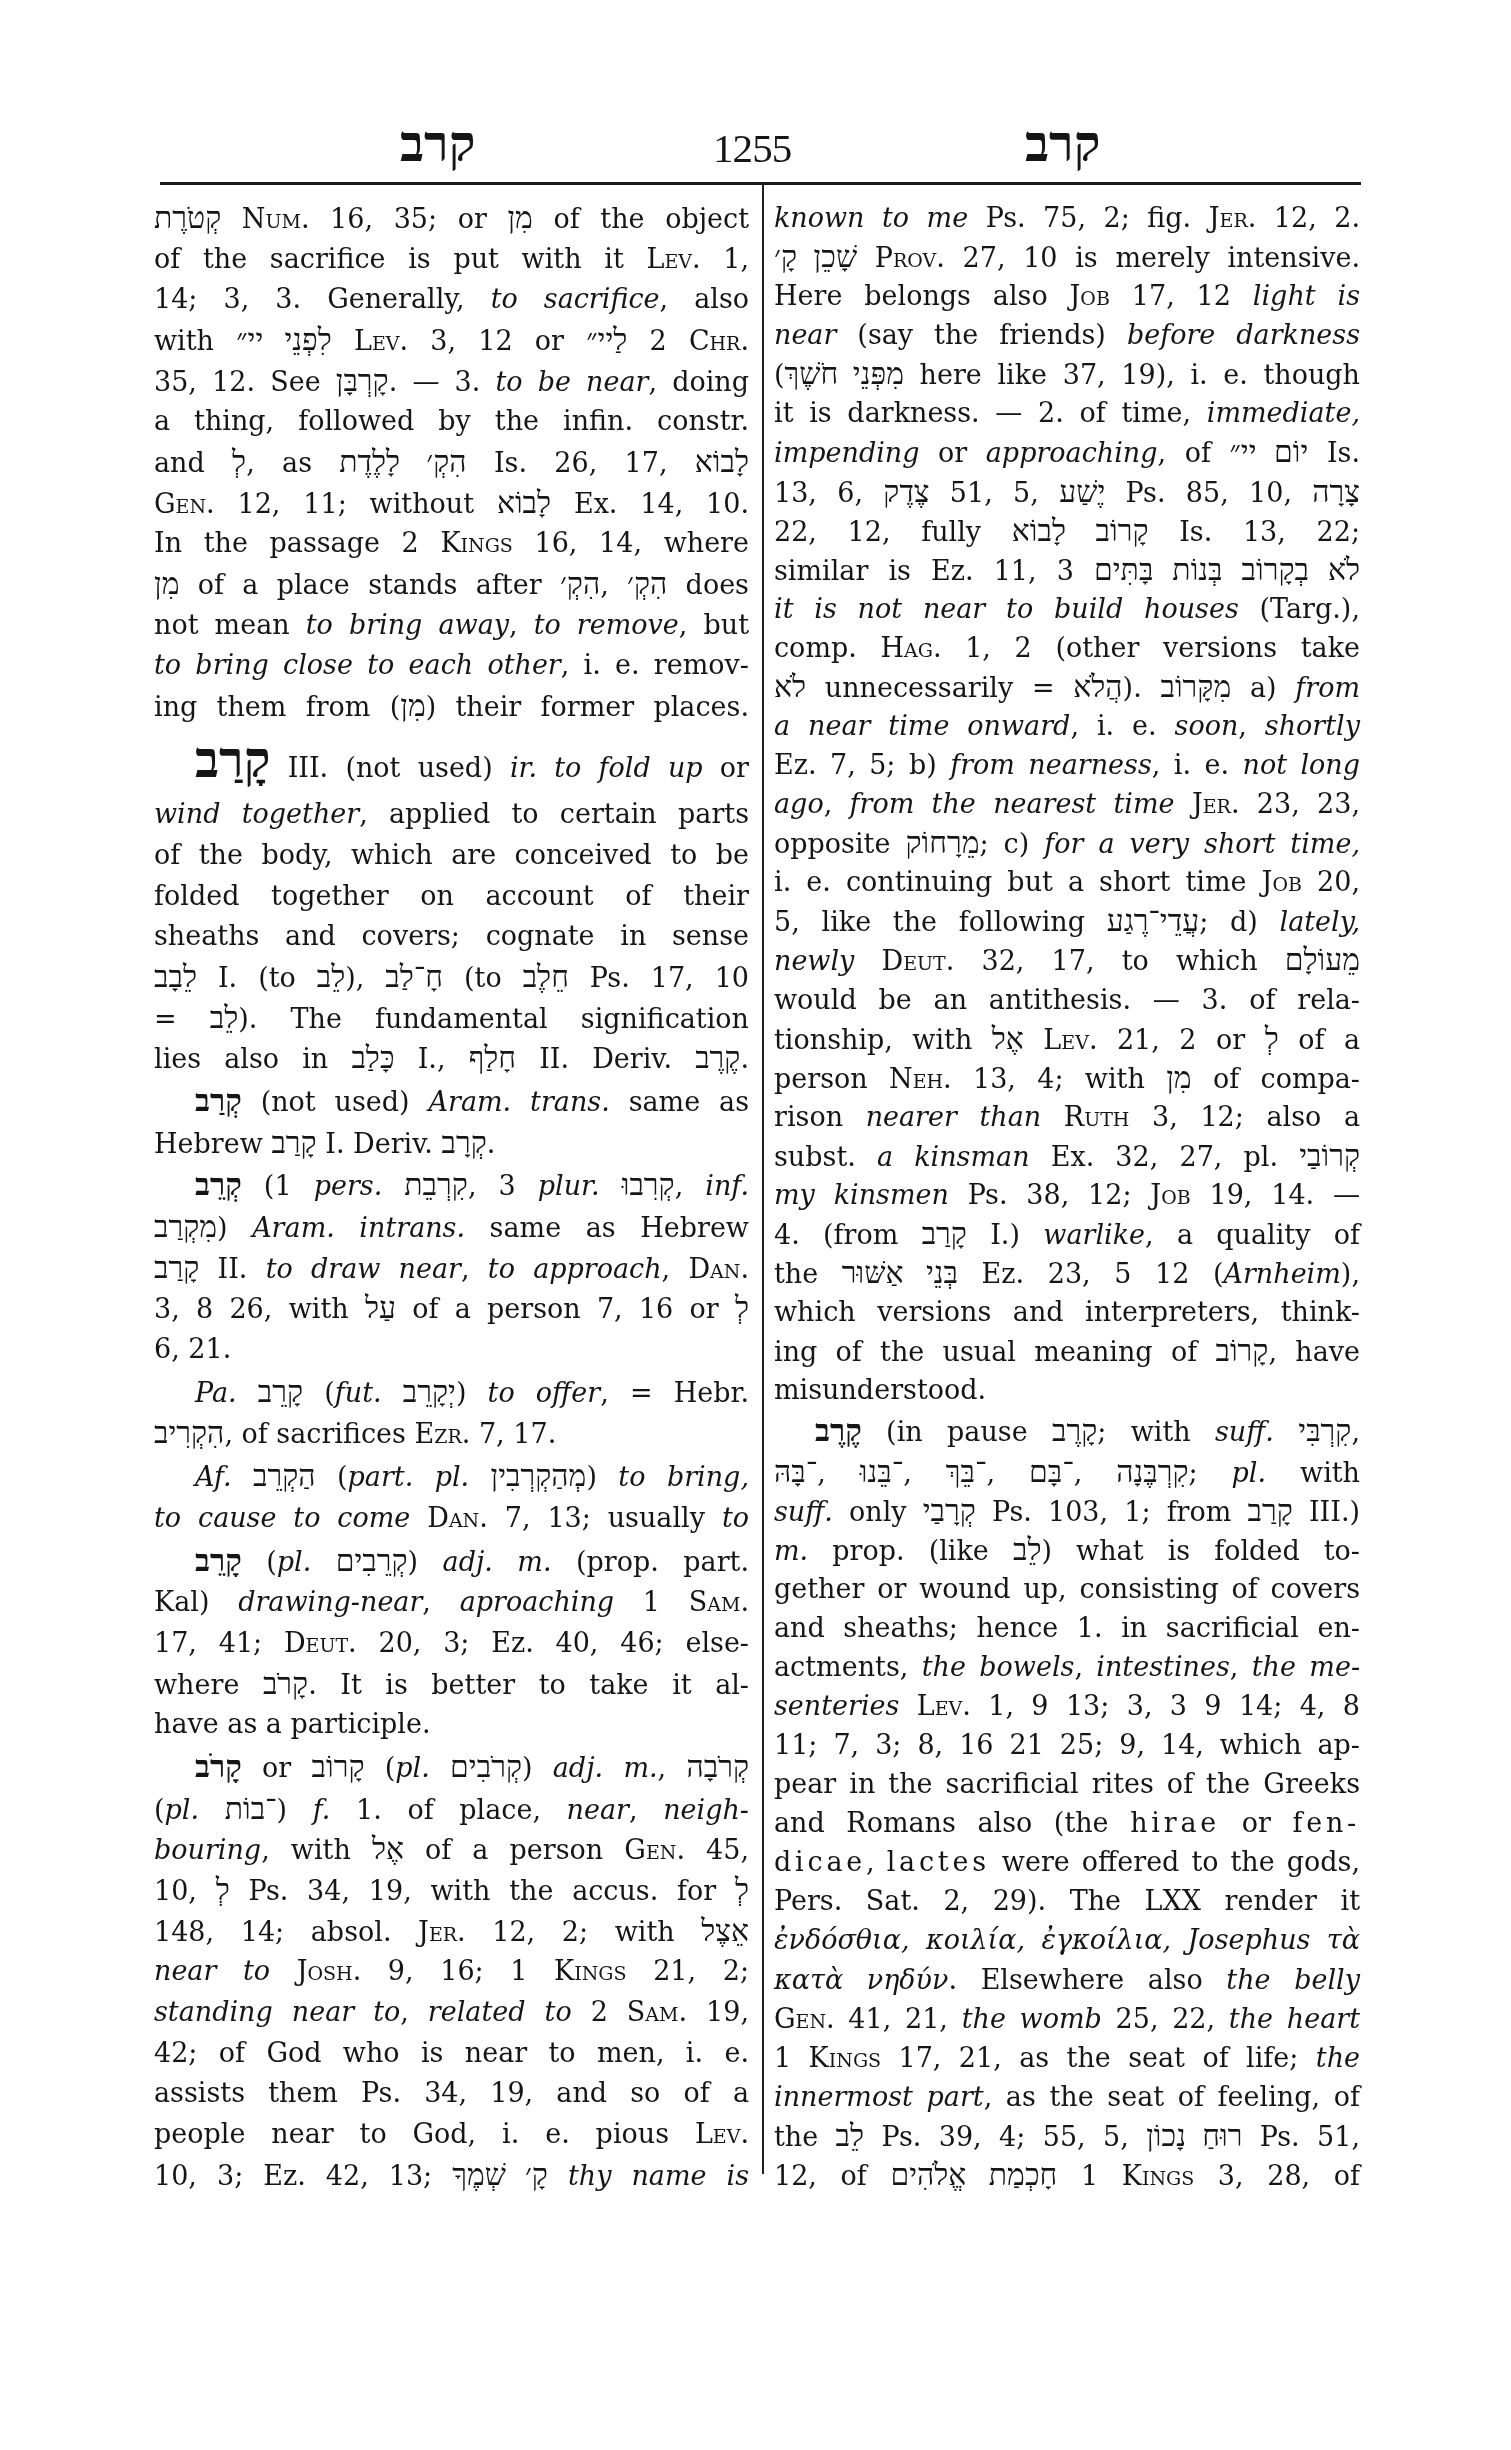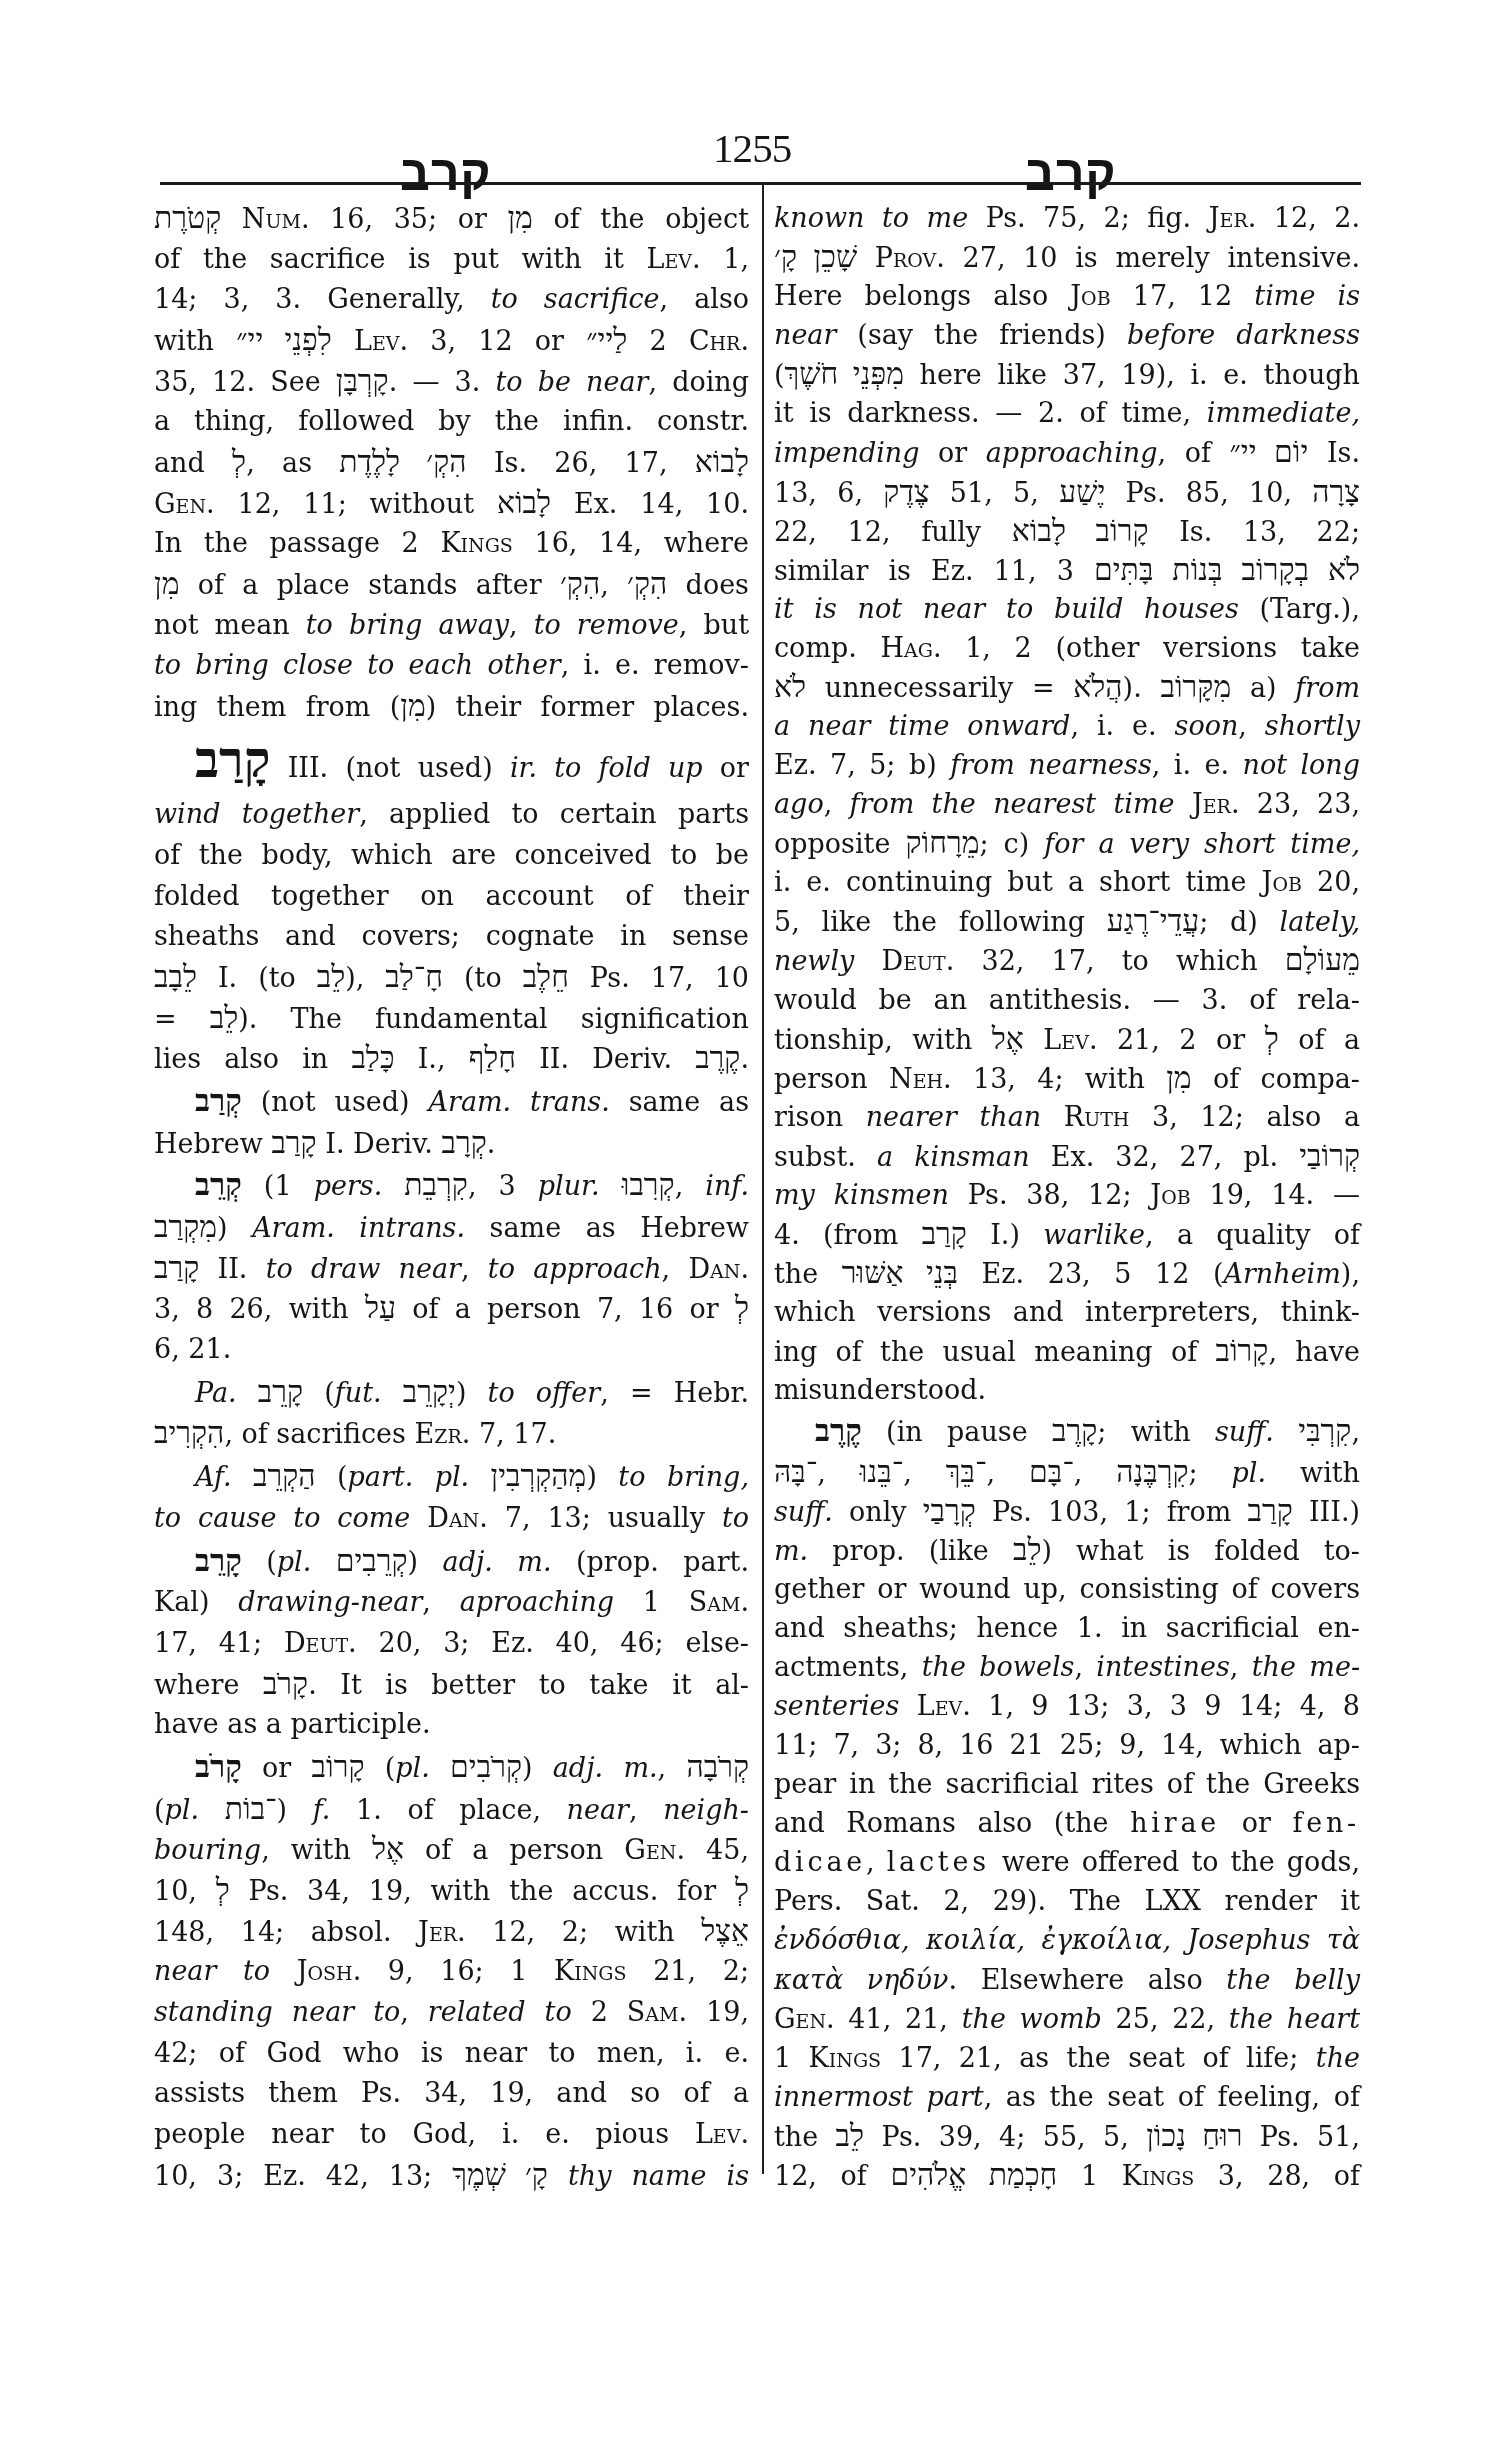--- a/index.html
+++ b/index.html
@@ -1,21 +1,21 @@
 <!DOCTYPE html>
 <html style="font-size:14.4px"><head>
 <meta charset="utf-8">
 <style>
   html, body { margin:0; padding:0; }
   body {
     width:1512px; height:2450px; background:#ffffff; position:relative; overflow:hidden;
     font-family:"DejaVu Serif", serif; color:#151515;
   }
-  .running-head { position:absolute; top:119px; font-family:Liberation Mono, monospace;
-    font-size:50px; font-weight:bold; line-height:50px; direction:rtl; unicode-bidi:isolate;margin-top:33px; }
+  .running-head { position:absolute; top:119px; font-family:Liberation Serif, serif;
+    font-size:50px; font-weight:bold; line-height:50px; direction:rtl; unicode-bidi:isolate; }
   .page-number { position:absolute; top:128px; left:713px; font-family:"Liberation Serif",serif;
     font-size:41px; font-weight:normal; line-height:41px; letter-spacing:-0.9px; }
   .rule { position:absolute; left:160px; top:182px; width:1201px; height:2.7px; background:#1a1a1a; }
   .divider { position:absolute; left:762px; top:183px; width:1.8px; height:1991px; background:#1f1f1f; }
   .col { position:absolute; top:199px; height:1995px; display:flex; flex-direction:column; justify-content:space-between; }
   .col-left { left:154px; width:595px; }
   .col-right { left:774px; width:586px; }
   .line { height:38px; line-height:38px; font-size:27px; text-align:justify; text-align-last:justify; white-space:normal; }
   .line.indent { padding-left:41px; height:41px; line-height:41px; }
   .line.big { height:65px; line-height:65px; }
@@ -84,21 +84,21 @@
     <div class="line"><span class="it">near to</span><span> </span><span class="sc">Josh.</span><span> 9, 16; 1 </span><span class="sc">Kings</span><span> 21, 2;</span></div>
     <div class="line"><span class="it">standing near to</span><span>, </span><span class="it">related to</span><span> 2 </span><span class="sc">Sam.</span><span> 19,</span></div>
     <div class="line"><span>42; of God who is near to men, i. e.</span></div>
     <div class="line"><span>assists them Ps. 34, 19, and so of a</span></div>
     <div class="line"><span>people near to God, i. e. pious </span><span class="sc">Lev.</span></div>
     <div class="line"><span>10, 3; Ez. 42, 13; </span><span class="heb" dir="rtl">קָ׳ שְׁמֶךָ</span><span> </span><span class="it">thy name is</span></div>
   </div>
 <div class="col col-right">
     <div class="line"><span class="it">known to me</span><span> Ps. 75, 2; fig. </span><span class="sc">Jer.</span><span> 12, 2.</span></div>
     <div class="line"><span class="heb" dir="rtl">שָׁכֵן קָ׳</span><span> </span><span class="sc">Prov.</span><span> 27, 10 is merely intensive.</span></div>
-    <div class="line"><span>Here belongs also </span><span class="sc">Job</span><span> 17, 12 </span><span class="it">time is</span></div>
+    <div class="line"><span>Here belongs also </span><span class="sc">Job</span><span> 17, 12 </span><span class="it">light is</span></div>
     <div class="line"><span class="it">near</span><span> (say the friends) </span><span class="it">before darkness</span></div>
     <div class="line"><span>(</span><span class="heb" dir="rtl">מִפְּנֵי חֹשֶׁךְ</span><span> here like 37, 19), i. e. though</span></div>
     <div class="line"><span>it is darkness. — 2. of time, </span><span class="it">immediate,</span></div>
     <div class="line"><span class="it">impending</span><span> or </span><span class="it">approaching</span><span>, of </span><span class="heb" dir="rtl">יוֹם יי״</span><span> Is.</span></div>
     <div class="line"><span>13, 6, </span><span class="heb" dir="rtl">צֶדֶק</span><span> 51, 5, </span><span class="heb" dir="rtl">יֶשַׁע</span><span> Ps. 85, 10, </span><span class="heb" dir="rtl">צָרָה</span></div>
     <div class="line"><span>22, 12, fully </span><span class="heb" dir="rtl">קָרוֹב לָבוֹא</span><span> Is. 13, 22;</span></div>
     <div class="line"><span>similar is Ez. 11, 3 </span><span class="heb" dir="rtl">לֹא בְקָרוֹב בְּנוֹת בָּתִּים</span></div>
     <div class="line"><span class="it">it is not near to build houses</span><span> (Targ.),</span></div>
     <div class="line"><span>comp. </span><span class="sc">Hag.</span><span> 1, 2 (other versions take</span></div>
     <div class="line"><span class="heb" dir="rtl">לֹא</span><span> unnecessarily = </span><span class="heb" dir="rtl">הֲלֹא</span><span>). </span><span class="heb" dir="rtl">מִקָּרוֹב</span><span> a) </span><span class="it">from</span></div>

